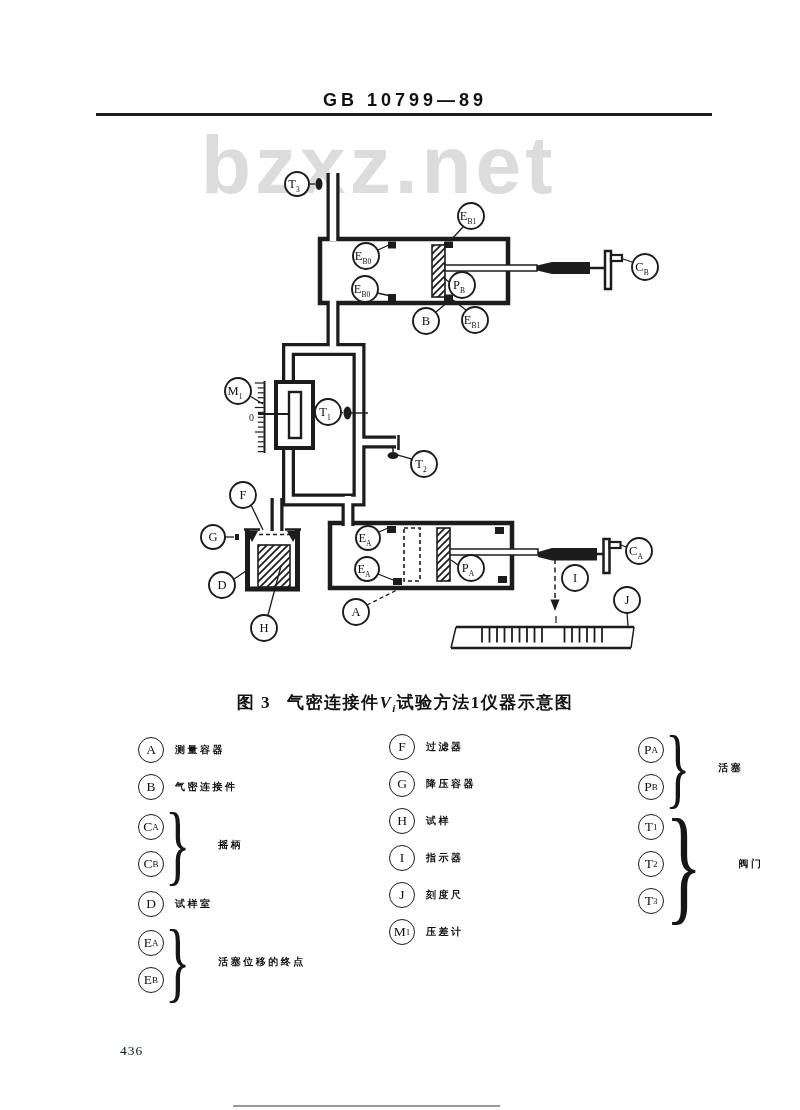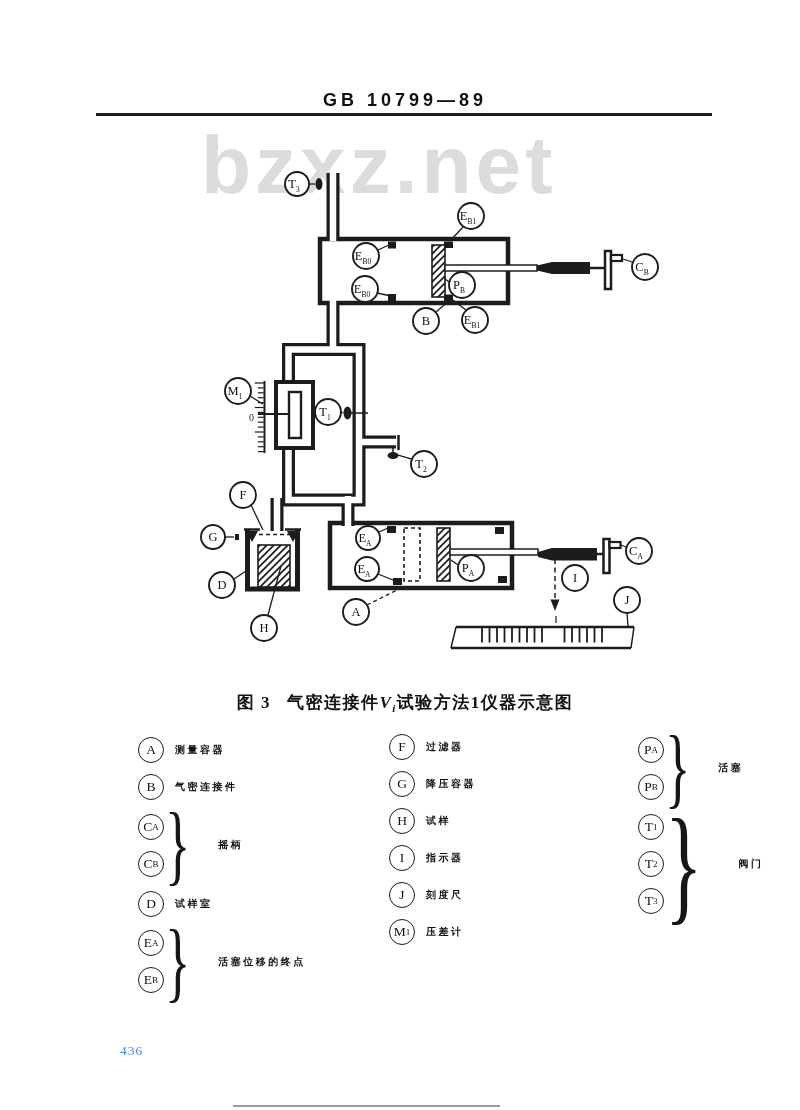--- a/index.html
+++ b/index.html
@@ -24,21 +24,21 @@
   .lc{width:26px;height:26px;border:1.7px solid #1b1b1b;border-radius:50%;background:#fff;
       display:flex;align-items:center;justify-content:center;font-size:13.5px;color:#111;
       font-family:"Liberation Serif",serif;box-sizing:border-box;}
   .lc sub{font-size:9px;line-height:0;}
   .brace{font-family:"Liberation Serif",serif;color:#161616;line-height:.78;
          transform:scaleX(.6);transform-origin:left center;margin-left:1px;}
   .brace.b2{font-size:88px;}
   .brace.b3{font-size:130px;}
   .lbl{font-size:10px;font-weight:600;letter-spacing:2.5px;color:#101010;margin-left:11px;
        white-space:nowrap;}
-  .pagenum{position:absolute;left:120px;top:1043px;font-size:13.5px;letter-spacing:1px;color:#3b82f6;}
+  .pagenum{position:absolute;left:120px;top:1043px;font-size:13.5px;letter-spacing:1px;color:#0f172a;}
   .botline{position:absolute;left:233px;top:1105px;width:267px;height:2px;background:#9a9a9a;}
 </style>
 </head>
 <body>
 
 <div class="page">
 
   <div class="watermark">bzxz.net</div>
   <div class="title">GB 10799—89</div>
   <div class="rule"></div>

